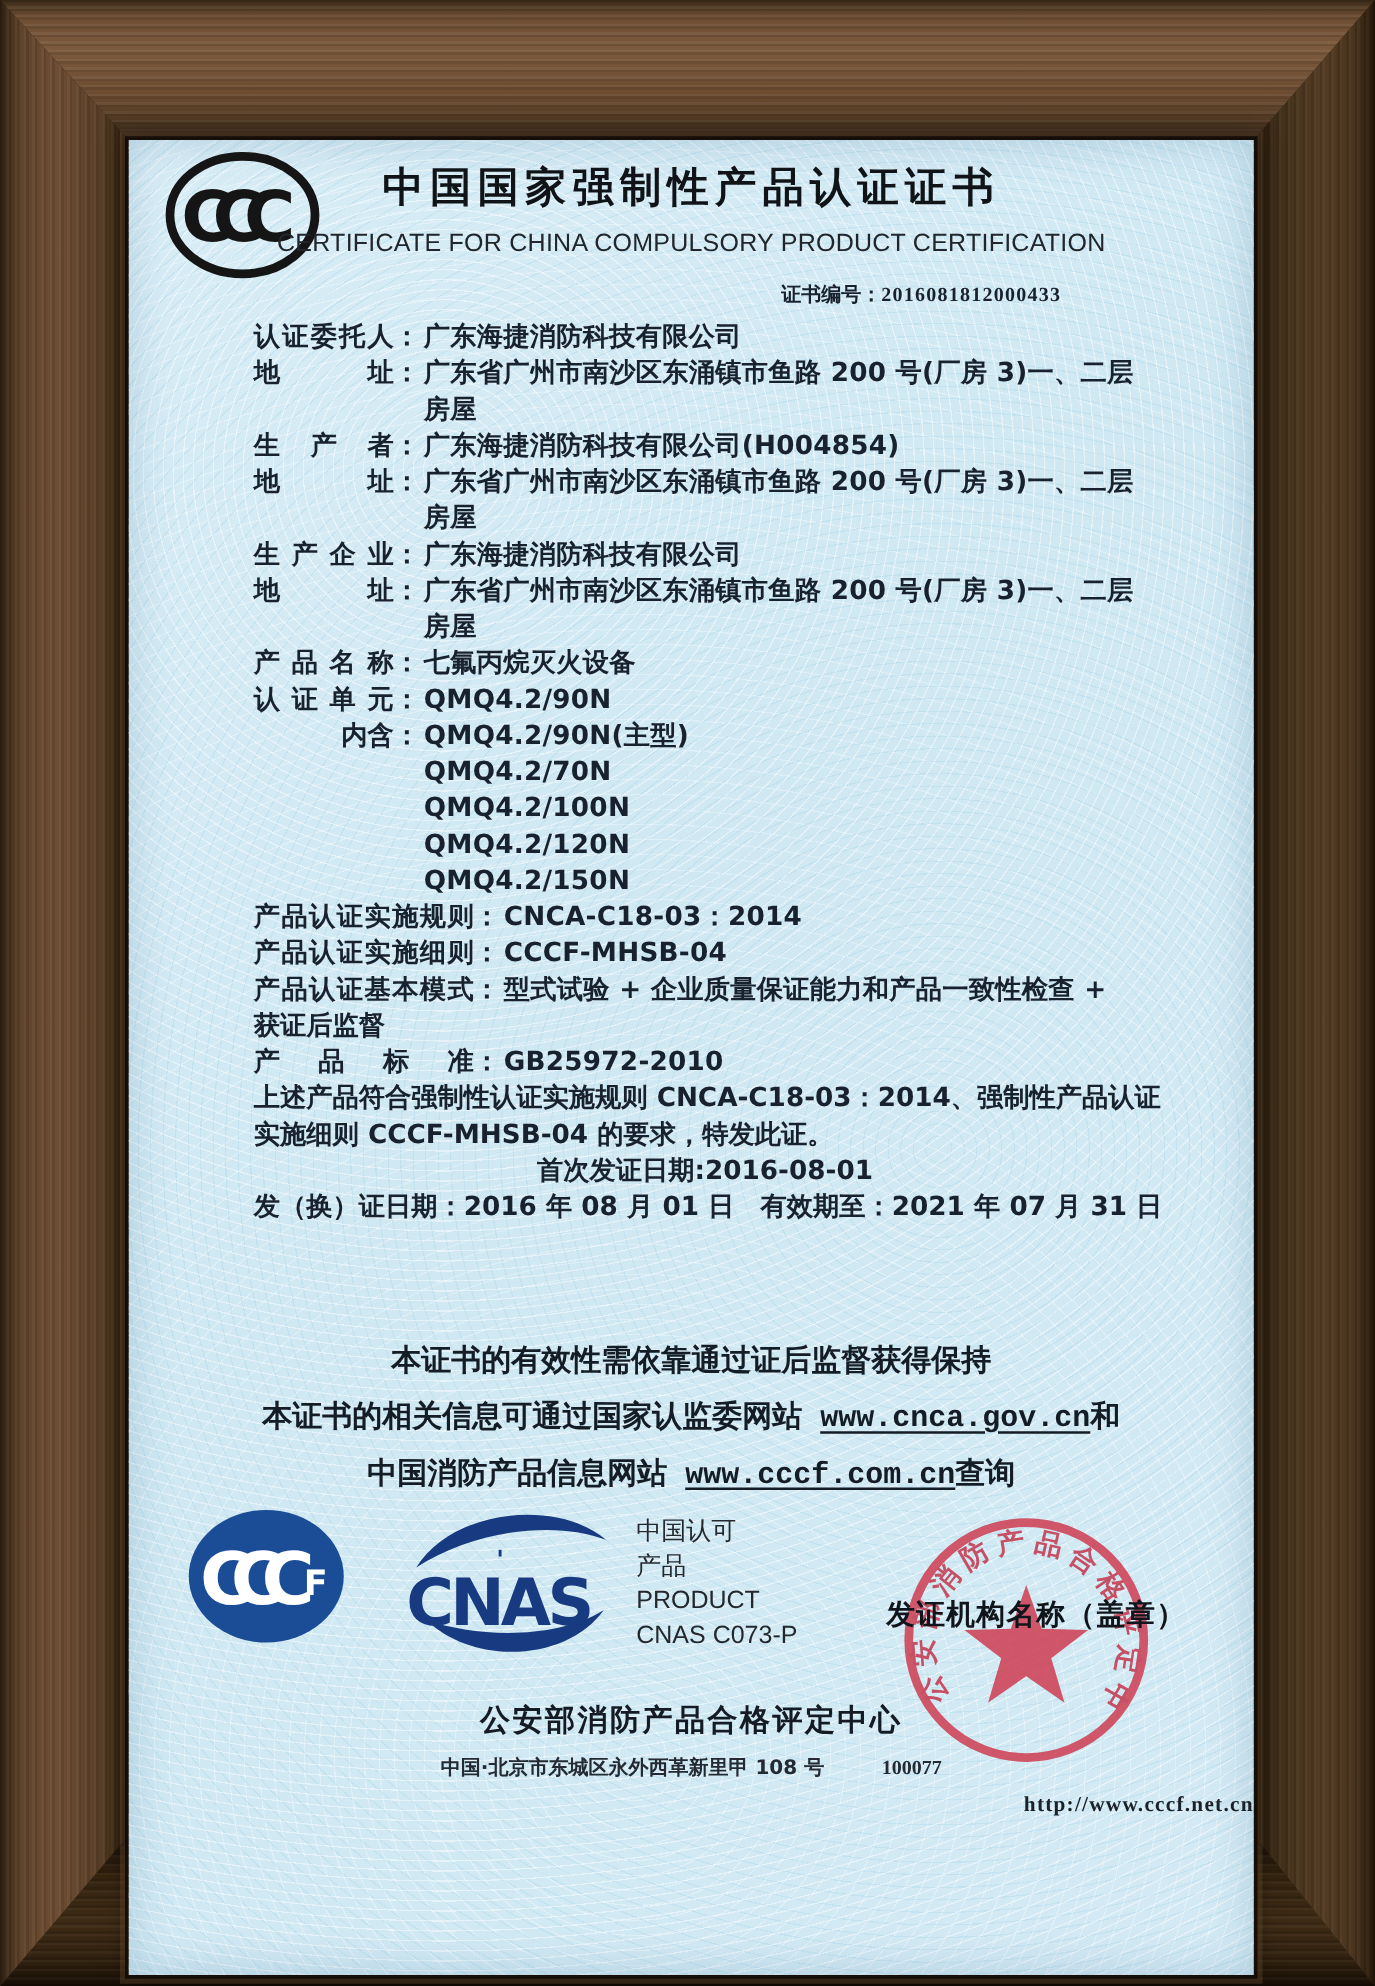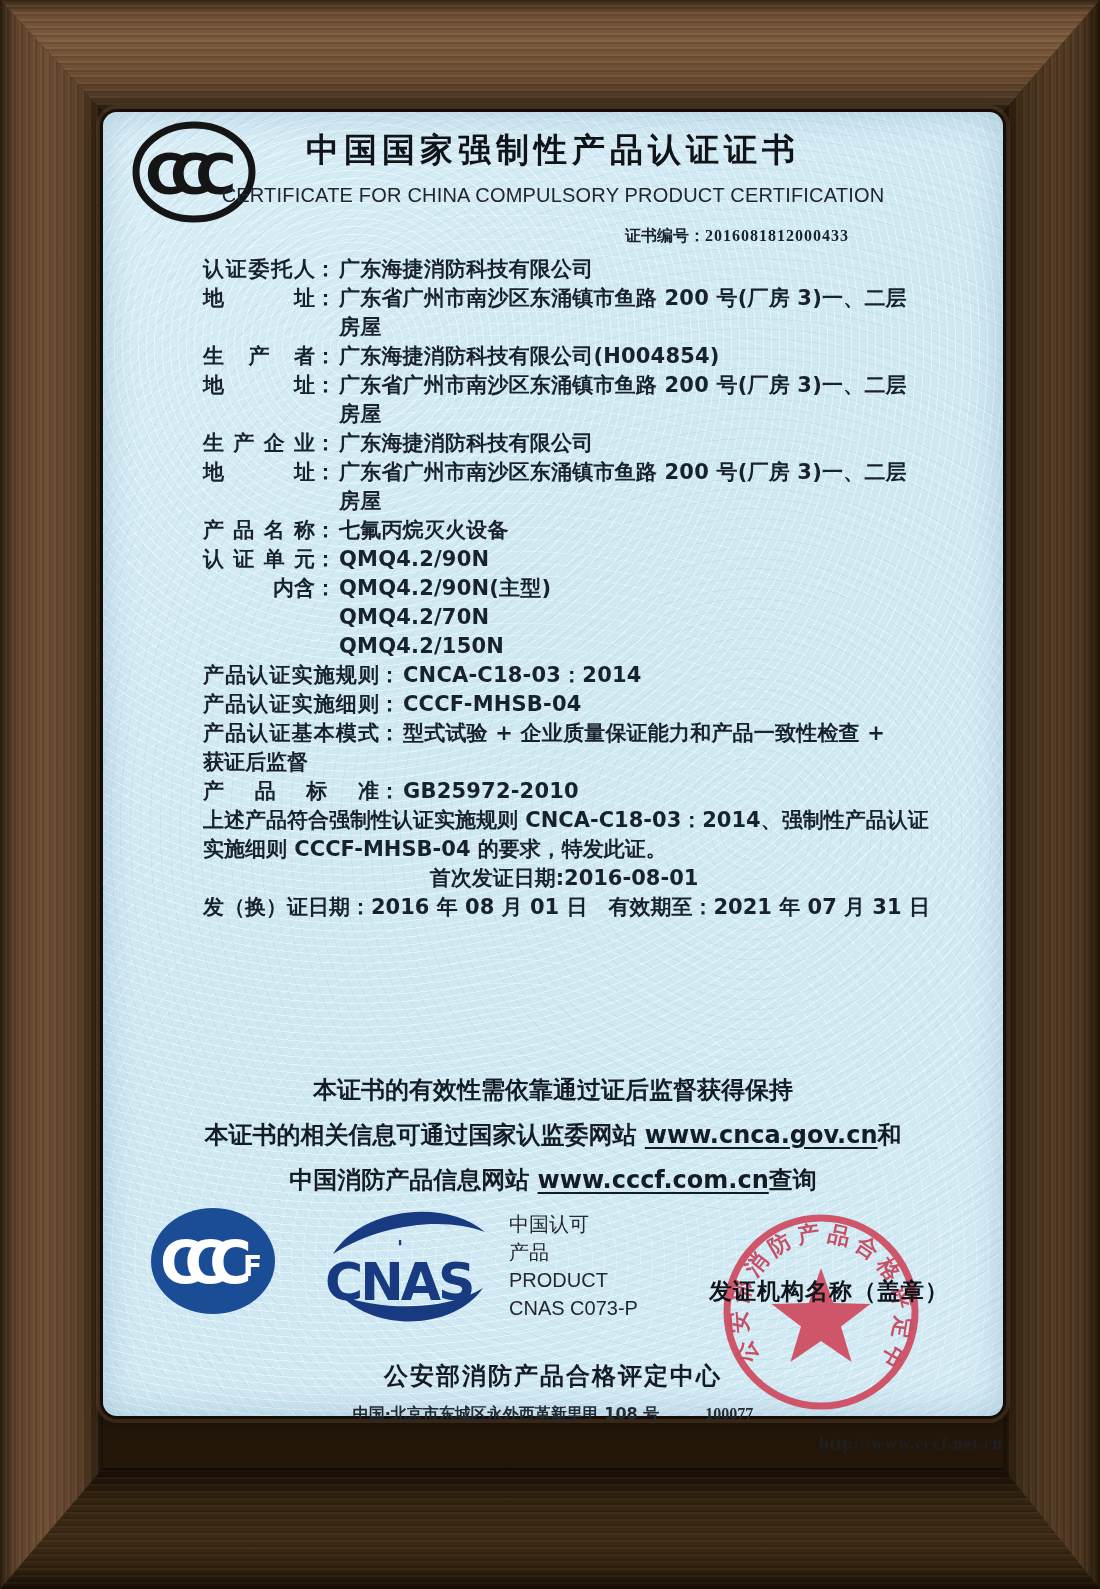--- a/index.html
+++ b/index.html
@@ -22,49 +22,49 @@
       repeating-linear-gradient(to left, rgba(0,0,0,.12) 0 2px, rgba(255,255,255,0) 2px 5px, rgba(255,255,255,.03) 5px 7px),
       linear-gradient(to left,#241708 0px,#4c351f 18px,#543b23 45px,#42301a 78px,#26180a 92px,#140c05 97px);
     clip-path:polygon(97px 0,97px 1589px,0 1468px,0 112px);}
   .wood-bottom{left:0;bottom:0;width:1100px;height:121px;
     background:
       repeating-linear-gradient(to top, rgba(0,0,0,.12) 0 2px, rgba(255,255,255,0) 2px 5px, rgba(255,255,255,.03) 5px 7px),
       linear-gradient(to top,#160d05 0px,#30210f 20px,#3e2b15 50px,#33230f 90px,#1d1208 112px,#130b04 121px);
     clip-path:polygon(103px 0,997px 0,1100px 121px,0 121px);}
   .wood-bottom{clip-path:polygon(103px 0,1003px 0,1100px 121px,0 121px);}
   
-  .paper{position:absolute;left:103px;top:112px;width:900px;height:1304px;
+  .paper{position:absolute;left:103px;top:112px;width:900px;height:1468px;
     background:
       repeating-radial-gradient(circle at 28% 18%, rgba(255,255,255,.45) 0 1px, rgba(255,255,255,0) 1px 8px),
       repeating-radial-gradient(circle at 72% 55%, rgba(168,213,232,.35) 0 1px, rgba(255,255,255,0) 1px 10px),
       repeating-radial-gradient(circle at 45% 88%, rgba(255,255,255,.30) 0 1px, rgba(255,255,255,0) 1px 12px),
       linear-gradient(135deg,#d8edf6 0%,#cfe8f2 45%,#d3eaf4 100%);
     box-shadow: inset 0 0 34px rgba(70,120,150,.28), 0 0 0 3px rgba(18,11,5,.9), 0 0 0 7px rgba(110,80,52,.35), 0 4px 18px rgba(0,0,0,.5);
-    color:#1b2530;border-radius:14px;}
+    color:#1b2530;}
   
   .ccc-top{position:absolute;left:28px;top:8px;width:126px;height:104px;}
   .title-cn{position:absolute;left:0;right:0;top:16px;text-align:center;
     font-size:33px;font-weight:bold;letter-spacing:5px;color:#101418;}
   .title-en{position:absolute;left:0;right:0;top:72px;text-align:center;
     font-family:"Liberation Sans",sans-serif;font-size:20px;color:#20262c;letter-spacing:.2px;}
   .cert-no{position:absolute;left:522px;top:114px;font-size:16px;font-weight:bold;color:#18222e;}
   .cert-no .num{font-family:"Liberation Serif",serif;font-weight:bold;letter-spacing:1px;}
   
   .body{position:absolute;left:100px;top:143px;width:722px;font-size:21px;font-weight:bold;
         color:#18222e;line-height:29px;}
   .row{white-space:nowrap;}
   .lbl{display:inline-block;width:112px;text-align:justify;text-align-last:justify;vertical-align:top;}
   .lbl-r{display:inline-block;width:112px;text-align:right;text-align-last:right;vertical-align:top;}
   .lbl8{display:inline-block;width:176px;text-align:justify;text-align-last:justify;vertical-align:top;}
   .colon{display:inline-block;width:24px;vertical-align:top;}
   .val{letter-spacing:.2px;}
   .center-line{text-align:center;}
   
   .notice{position:absolute;left:0;right:0;top:956px;text-align:center;font-size:24px;
-          font-weight:bold;color:#141c26;line-height:45px;}
+          font-weight:bold;color:#141c26;line-height:45px;font-family:Liberation Mono, monospace;}
   .notice .lnk{text-decoration:underline;text-underline-offset:4px;}
   
   .cccf-logo{position:absolute;left:44px;top:1092px;width:132px;height:114px;}
   .cnas-logo{position:absolute;left:220px;top:1086px;width:172px;height:136px;}
   .accred{position:absolute;left:406px;top:1098px;font-size:20px;font-weight:normal;
           color:#23282e;line-height:28px;}
   .accred .latin{font-family:"Liberation Sans",sans-serif;}
   .seal{position:absolute;left:612px;top:1092px;width:212px;height:216px;z-index:3;opacity:.88;}
   .seal-overlay{position:absolute;left:596px;top:1164px;width:260px;text-align:center;
                 font-size:23px;font-weight:bold;color:#10151c;z-index:4;letter-spacing:1px;}
@@ -107,20 +107,22 @@
       <div class="row"><span class="lbl">生产者</span><span class="colon">：</span><span class="val">广东海捷消防科技有限公司(H004854)</span></div>
       <div class="row"><span class="lbl">地址</span><span class="colon">：</span><span class="val">广东省广州市南沙区东涌镇市鱼路 200 号(厂房 3)一、二层</span></div>
       <div class="row"><span class="lbl"></span><span class="colon"></span><span class="val">房屋</span></div>
       <div class="row"><span class="lbl">生产企业</span><span class="colon">：</span><span class="val">广东海捷消防科技有限公司</span></div>
       <div class="row"><span class="lbl">地址</span><span class="colon">：</span><span class="val">广东省广州市南沙区东涌镇市鱼路 200 号(厂房 3)一、二层</span></div>
       <div class="row"><span class="lbl"></span><span class="colon"></span><span class="val">房屋</span></div>
       <div class="row"><span class="lbl">产品名称</span><span class="colon">：</span><span class="val">七氟丙烷灭火设备</span></div>
       <div class="row"><span class="lbl">认证单元</span><span class="colon">：</span><span class="val">QMQ4.2/90N</span></div>
       <div class="row"><span class="lbl-r">内含</span><span class="colon">：</span><span class="val">QMQ4.2/90N(主型)</span></div>
       <div class="row"><span class="lbl"></span><span class="colon"></span><span class="val">QMQ4.2/70N</span></div>
+      <div class="row"><span class="lbl"></span><span class="colon"></span><span class="val">QMQ4.2/100N</span></div>
+      <div class="row"><span class="lbl"></span><span class="colon"></span><span class="val">QMQ4.2/120N</span></div>
       <div class="row"><span class="lbl"></span><span class="colon"></span><span class="val">QMQ4.2/150N</span></div>
       <div class="row"><span class="lbl8">产品认证实施规则</span><span class="colon">：</span><span class="val">CNCA-C18-03：2014</span></div>
       <div class="row"><span class="lbl8">产品认证实施细则</span><span class="colon">：</span><span class="val">CCCF-MHSB-04</span></div>
       <div class="row"><span class="lbl8">产品认证基本模式</span><span class="colon">：</span><span class="val">型式试验 + 企业质量保证能力和产品一致性检查 +</span></div>
       <div class="row">获证后监督</div>
       <div class="row"><span class="lbl8">产品标准</span><span class="colon">：</span><span class="val">GB25972-2010</span></div>
       <div class="row">上述产品符合强制性认证实施规则 CNCA-C18-03：2014、强制性产品认证</div>
       <div class="row">实施细则 CCCF-MHSB-04 的要求，特发此证。</div>
       <div class="row center-line">首次发证日期:2016-08-01</div>
       <div class="row">发（换）证日期：2016 年 08 月 01 日　有效期至：2021 年 07 月 31 日</div>

